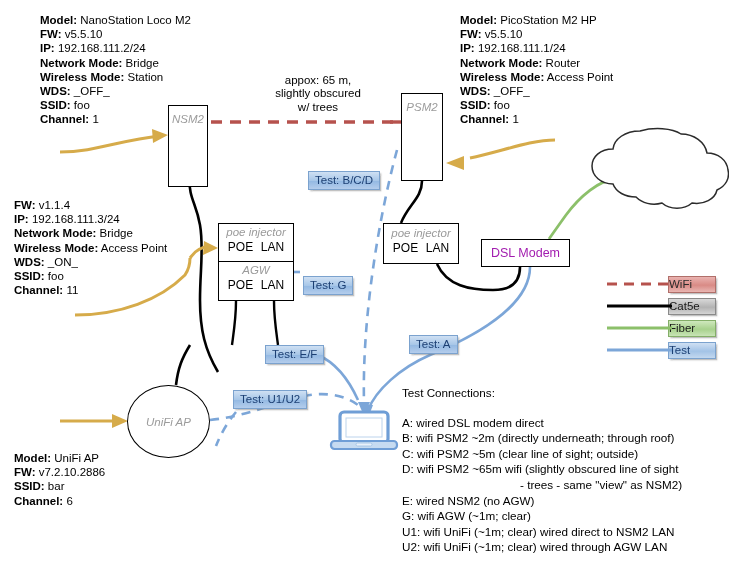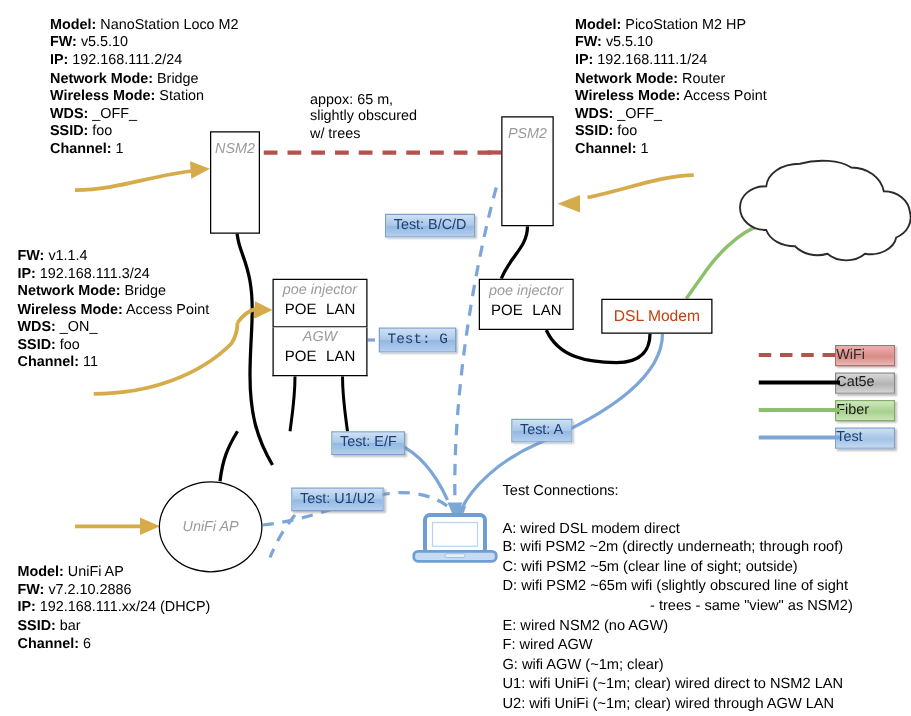--- a/index.html
+++ b/index.html
@@ -54,21 +54,21 @@
   }
   .portrow {
     font-size: 12px;
     color: #000;
     display: flex;
     justify-content: space-around;
     white-space: nowrap;
   }
   .plainlabel {
     font-size: 12.5px;
-    color: #c2410c;
+    color: #a21caf;
     text-align: center;
     white-space: nowrap;
   }
 
   
   #nsm2-box { left: 168px; top: 105px; width: 40px; height: 82px; }
   #nsm2-box .devlabel { margin-top: 7px; }
   #psm2-box { left: 401px; top: 93px; width: 42px; height: 88px; }
   #psm2-box .devlabel { margin-top: 7px; }
 
@@ -116,29 +116,30 @@
     box-sizing: border-box;
     font-size: 11.5px;
     color: #1c3f73;
     white-space: nowrap;
     padding: 2px 6px 3px 6px;
     border: 1px solid #7ba2ce;
     background: linear-gradient(to bottom, #cfe0f3 0%, #a8c7e8 50%, #92b8e2 51%, #b4cdec 100%);
     box-shadow: 1.5px 1.5px 1.5px rgba(120,120,120,0.45);
   }
   #badge-bcd { left: 308px; top: 171px; }
-  #badge-g   { left: 303px; top: 262px; font-family: Liberation Mono, monospace; }
+  #badge-g   { left: 303px; top: 276px; }
   #badge-ef  { left: 265px; top: 345px; }
   #badge-a   { left: 409px; top: 335px; }
   #badge-u12 { left: 233px; top: 390px; }
 
   
   #wifi-note {
     position: absolute;
     left: 248px; top: 74px; width: 140px;
+    text-align: center;
     font-size: 11.5px;
     line-height: 13.4px;
     color: #000;
     white-space: pre-line;
   }
 
   
   #legend {
     position: absolute;
     left: 668px; top: 276px; width: 49px;
@@ -266,21 +267,20 @@
       <div><span class="k">IP:</span><span> 192.168.111.3/24</span></div>
       <div><span class="k">Network Mode:</span><span> Bridge</span></div>
       <div><span class="k">Wireless Mode:</span><span> Access Point</span></div>
       <div><span class="k">WDS:</span><span> _ON_</span></div>
       <div><span class="k">SSID:</span><span> foo</span></div>
       <div><span class="k">Channel:</span><span> 11</span></div>
     </div>
   <div class="spec" id="spec-unifi" style="left:14px; top:451px;">
       <div><span class="k">Model:</span><span> UniFi AP</span></div>
       <div><span class="k">FW:</span><span> v7.2.10.2886</span></div>
-      <div><span class="k">IP:</span><span> 192.168.111.xx/24 (DHCP)</span></div>
       <div><span class="k">SSID:</span><span> bar</span></div>
       <div><span class="k">Channel:</span><span> 6</span></div>
     </div>
 
   <div id="wifi-note">appox: 65 m,
 slightly obscured
 w/ trees</div>
 
   <div class="devbox" id="nsm2-box">
     <div class="devlabel">NSM2</div>
@@ -351,19 +351,18 @@
   </svg>
 
   <div id="testconn">
       <div class="title">Test Connections:</div>
       <div>A: wired DSL modem direct</div>
       <div>B: wifi PSM2 ~2m (directly underneath; through roof)</div>
       <div>C: wifi PSM2 ~5m (clear line of sight; outside)</div>
       <div>D: wifi PSM2 ~65m wifi (slightly obscured line of sight</div>
       <div class="indent">- trees - same "view" as NSM2)</div>
       <div>E: wired NSM2 (no AGW)</div>
-      <div>F: wired AGW</div>
       <div>G: wifi AGW (~1m; clear)</div>
       <div>U1: wifi UniFi (~1m; clear) wired direct to NSM2 LAN</div>
       <div>U2: wifi UniFi (~1m; clear) wired through AGW LAN</div>
     </div>
 
 </div>
 
 </body></html>

